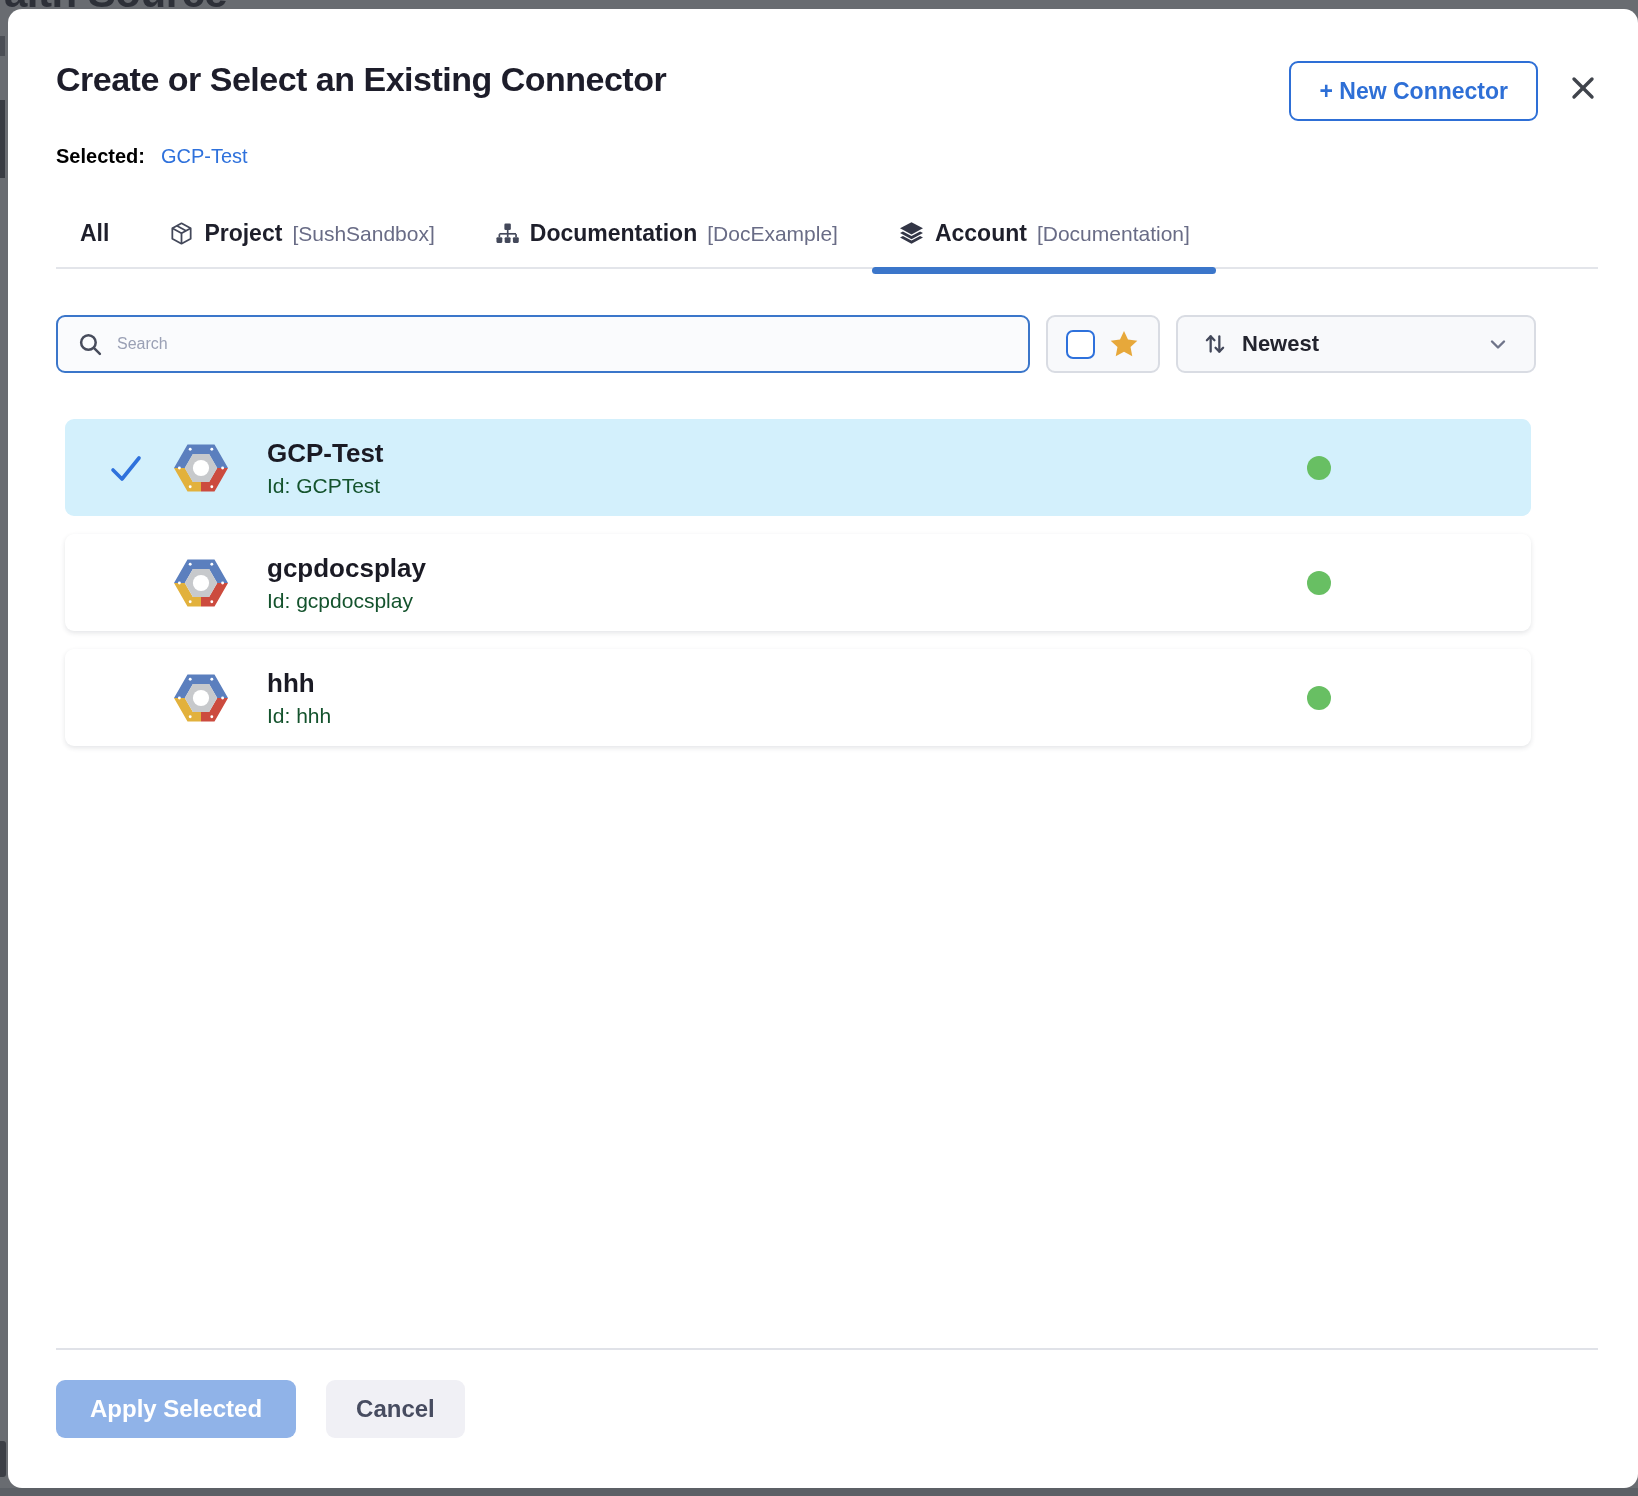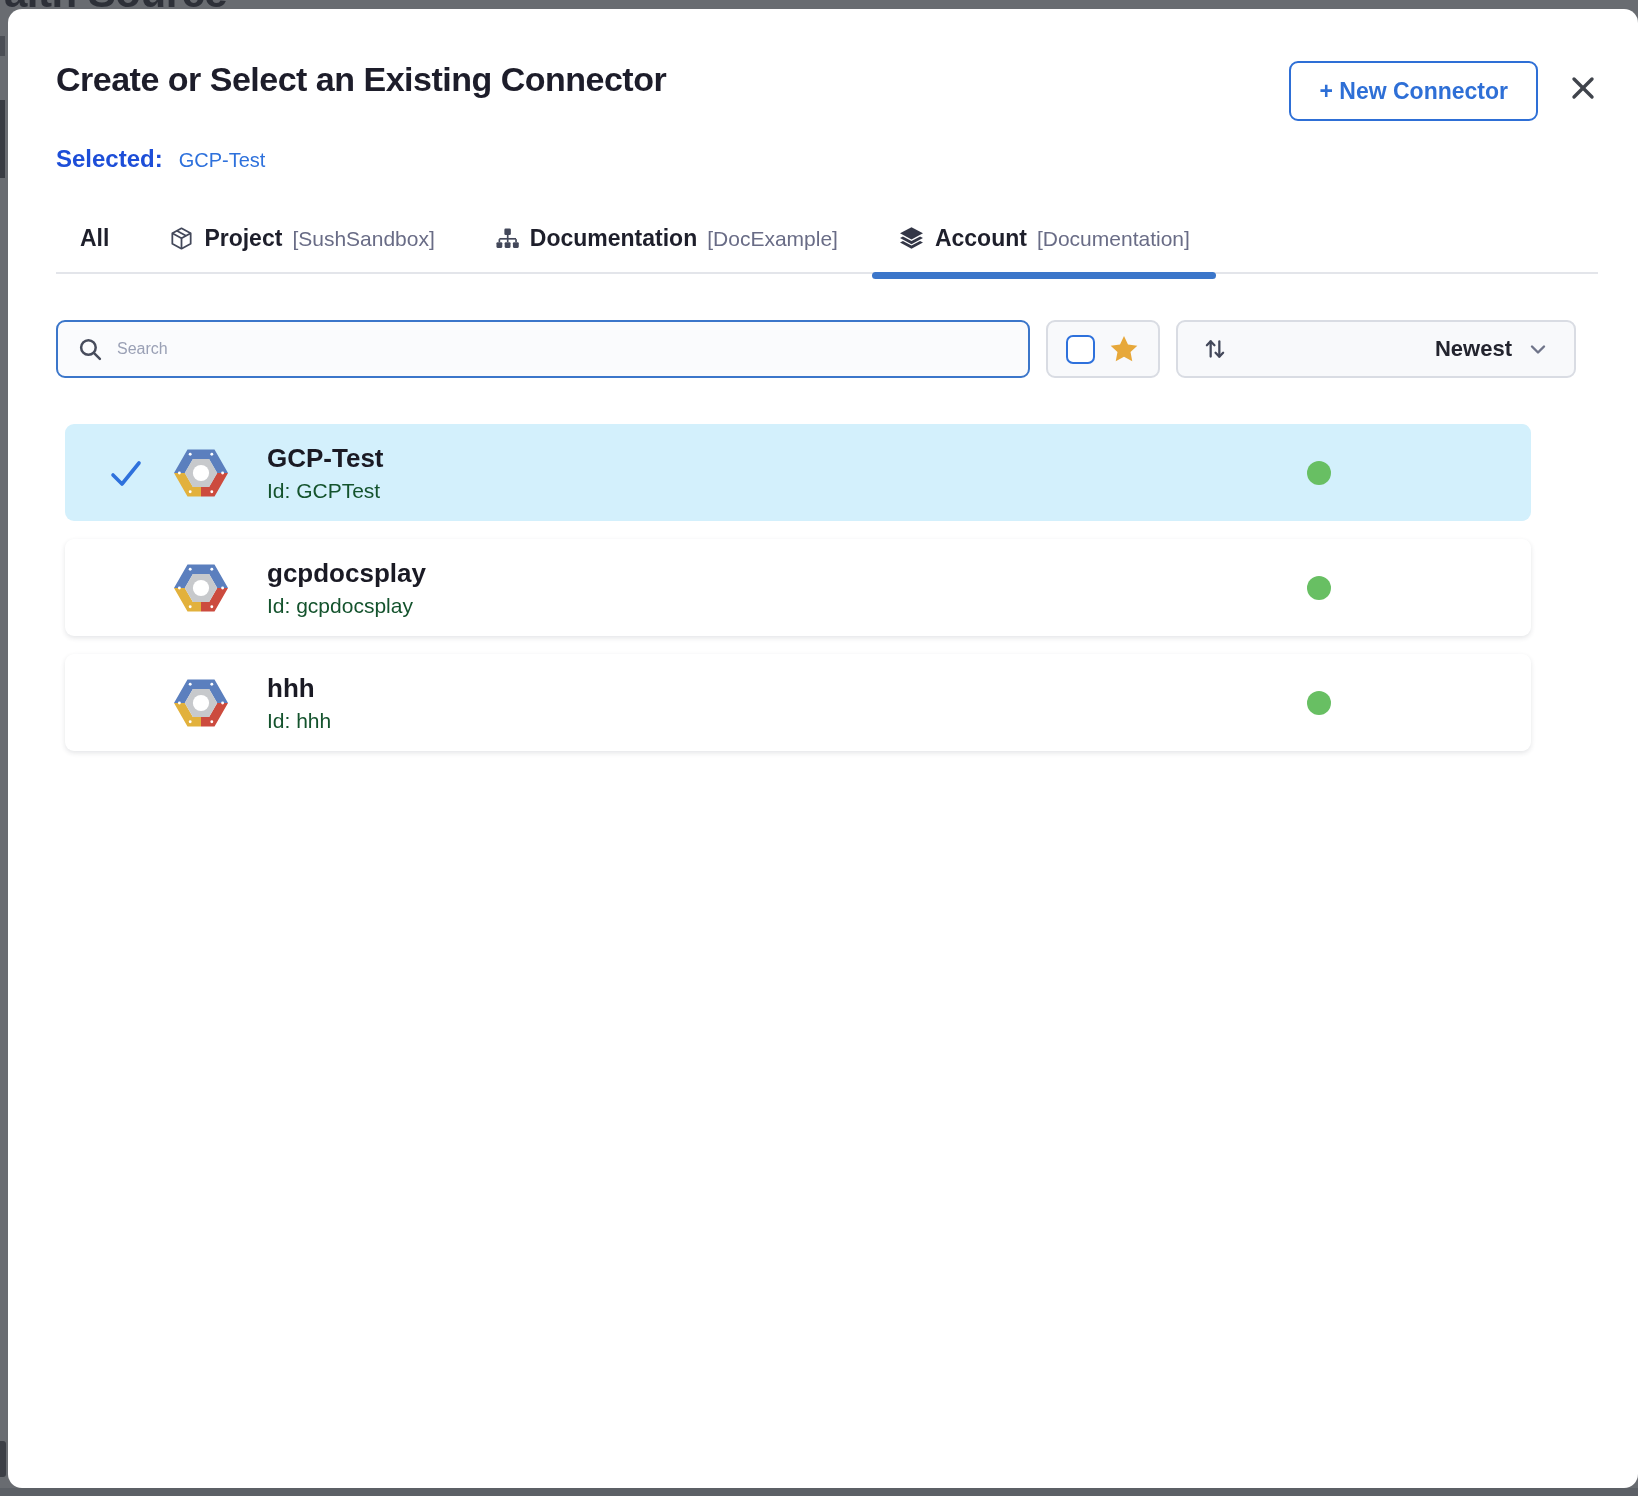--- a/index.html
+++ b/index.html
@@ -46,21 +46,21 @@
     margin-top:2px;
   }
   .close-btn {
     margin-left:30px; margin-top:14px;
     width:30px; height:30px; border:none; background:transparent; cursor:pointer; padding:0;
     display:flex; align-items:center; justify-content:center;
   }
 
   
   .selected-row { margin-top:24px; display:flex; align-items:baseline; }
-  .selected-label { font-size:24px; font-weight:700; color:#1d4ed8; }
+  .selected-label { font-size:20px; font-weight:700; color:#000000; }
   .selected-value { font-size:20px; color:#2e71dc; margin-left:16px; cursor:pointer; }
 
   
   .tabs {
     margin-top:44px;
     display:flex; align-items:center; gap:60px;
     padding:0 0 20px 24px;
     border-bottom:2px solid #e3e5ea;
     position:relative;
   }
@@ -89,23 +89,23 @@
   .fav-box {
     width:114px; height:58px;
     border:2px solid #d9dce3; border-radius:9px; background:#f8f9fb;
     display:flex; align-items:center; justify-content:center; gap:13px;
   }
   .fav-checkbox {
     width:29px; height:29px; background:#fff;
     border:2.5px solid #2e71dc; border-radius:7px; cursor:pointer;
   }
   .sort-box {
-    width:400px; height:58px;
+    width:360px; height:58px;
     border:2px solid #d9dce3; border-radius:9px; background:#f8f9fb;
-    display:flex; align-items:center; padding:0 24px; gap:14px; cursor:pointer;text-align:right;
+    display:flex; align-items:center; padding:0 24px; gap:14px; cursor:pointer;
   }
   .sort-label { font-size:22px; font-weight:600; color:#23242e; flex:1; }
 
   
   .list { margin-top:46px; padding-left:9px; }
   .row {
     width:1466px; height:97px; border-radius:9px;
     display:flex; align-items:center;
     padding-left:44px; margin-bottom:18px;
     background:#ffffff; box-shadow:0 2px 5px rgba(30,40,60,0.12);
@@ -333,14 +333,18 @@
         <span class="row-name">hhh</span>
         <span class="row-id">Id: hhh</span>
       </div>
       <div class="row-spacer"></div>
       <div class="status-dot"></div>
       <div class="dot-margin"></div>
     </div>
 
   </div>
 
+  <div class="footer">
+    <button class="apply-btn">Apply Selected</button>
+    <button class="cancel-btn">Cancel</button>
+  </div>
 
 </div>
 
 </body></html>

